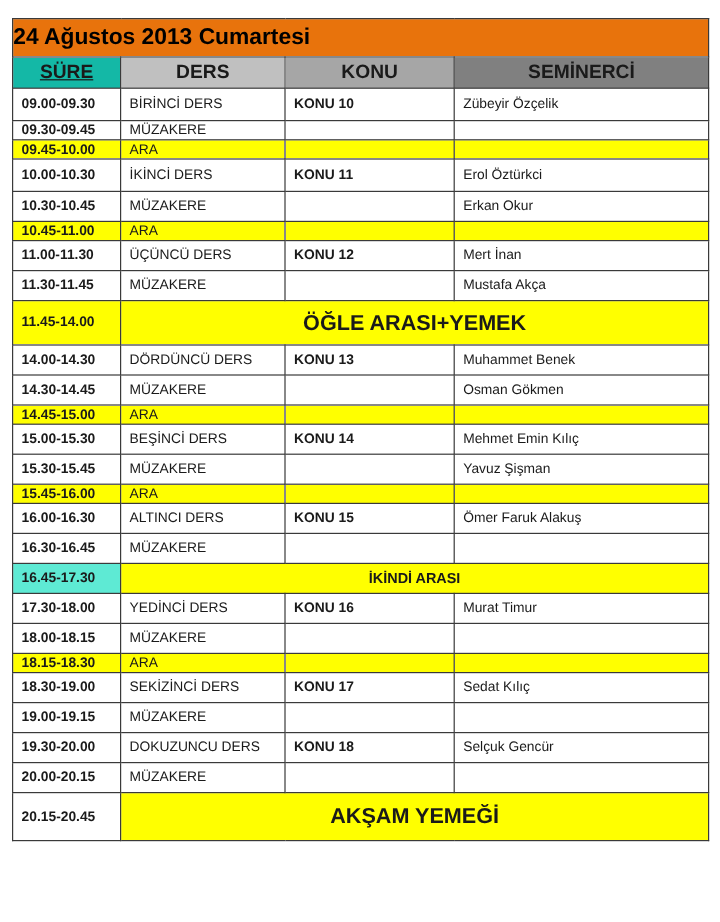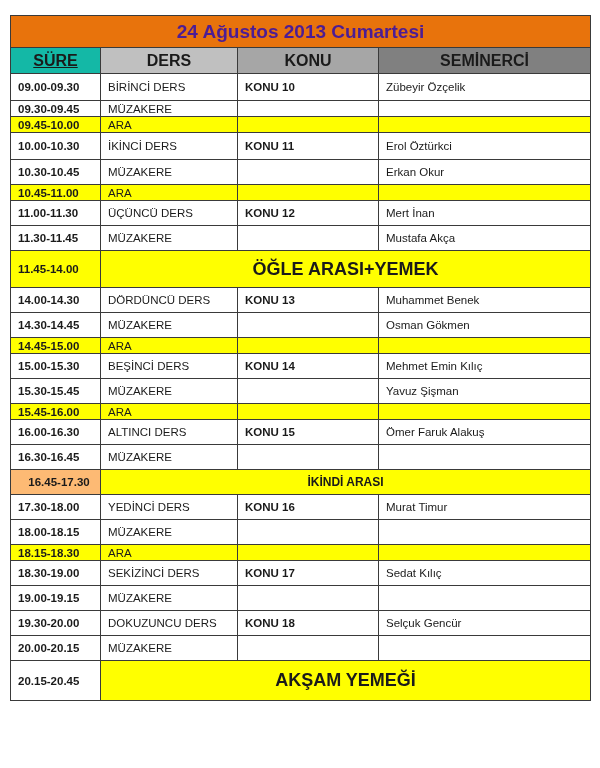--- a/index.html
+++ b/index.html
@@ -2,22 +2,22 @@
 <html><head>
 <meta charset="utf-8">
 <style>
   html, body { margin: 0; padding: 0; background: #ffffff; }
   body { width: 600px; height: 768px; position: relative; overflow: hidden;
          font-family: "Liberation Sans", "DejaVu Sans", sans-serif; }
   #sched { position: absolute; left: 10px; top: 15px; width: 580px;
            border-collapse: collapse; table-layout: fixed; }
   #sched td, #sched th { border: 1px solid #3a3a3a; padding: 0 0 0 7px;
            font-size: 11.5px; color: #1a1a1a; white-space: nowrap; overflow: hidden; }
-  #sched .title { background: #e8730c; text-align: center; font-weight: bold;
-           font-size: 19px; height: 31px; padding: 0; color: #4c1d95; }
+  #sched .title { background: #e8730c; text-align: left; font-weight: bold;
+           font-size: 19px; height: 31px; padding: 0; color: #000000; }
   #sched th { font-size: 16px; font-weight: bold; text-align: center; padding: 0; height: 25px; }
   #sched th.h-sure { background: #14b8a6; text-decoration: underline; }
   #sched th.h-ders { background: #c0c0c0; }
   #sched th.h-konu { background: #a6a6a6; }
   #sched th.h-sem  { background: #808080; }
   #sched td.time { font-weight: bold; }
   #sched td.konu { font-weight: bold; }
   #sched tr.r-tall td { height: 26px; }
   #sched tr.r-med td { height: 24px; }
   #sched tr.r-short td { height: 15px; margin-left: 28px; }
@@ -142,21 +142,21 @@
       <td class="konu">KONU 15</td>
       <td>Ömer Faruk Alakuş</td>
     </tr>
     <tr class="r-med">
       <td class="time">16.30-16.45</td>
       <td>MÜZAKERE</td>
       <td class="konu"></td>
       <td></td>
     </tr>
     <tr class="r-med" style="">
-      <td class="time" style="background:#fdba74;height:24px;text-align:center;">16.45-17.30</td>
+      <td class="time" style="background:#5eead4;height:24px;">16.45-17.30</td>
       <td class="banner" colspan="3" style="background:#ffff00;text-align:center;font-weight:bold;font-size:12px;padding:0;">İKİNDİ ARASI</td>
     </tr>
     <tr class="r-med">
       <td class="time">17.30-18.00</td>
       <td>YEDİNCİ DERS</td>
       <td class="konu">KONU 16</td>
       <td>Murat Timur</td>
     </tr>
     <tr class="r-med">
       <td class="time">18.00-18.15</td>

